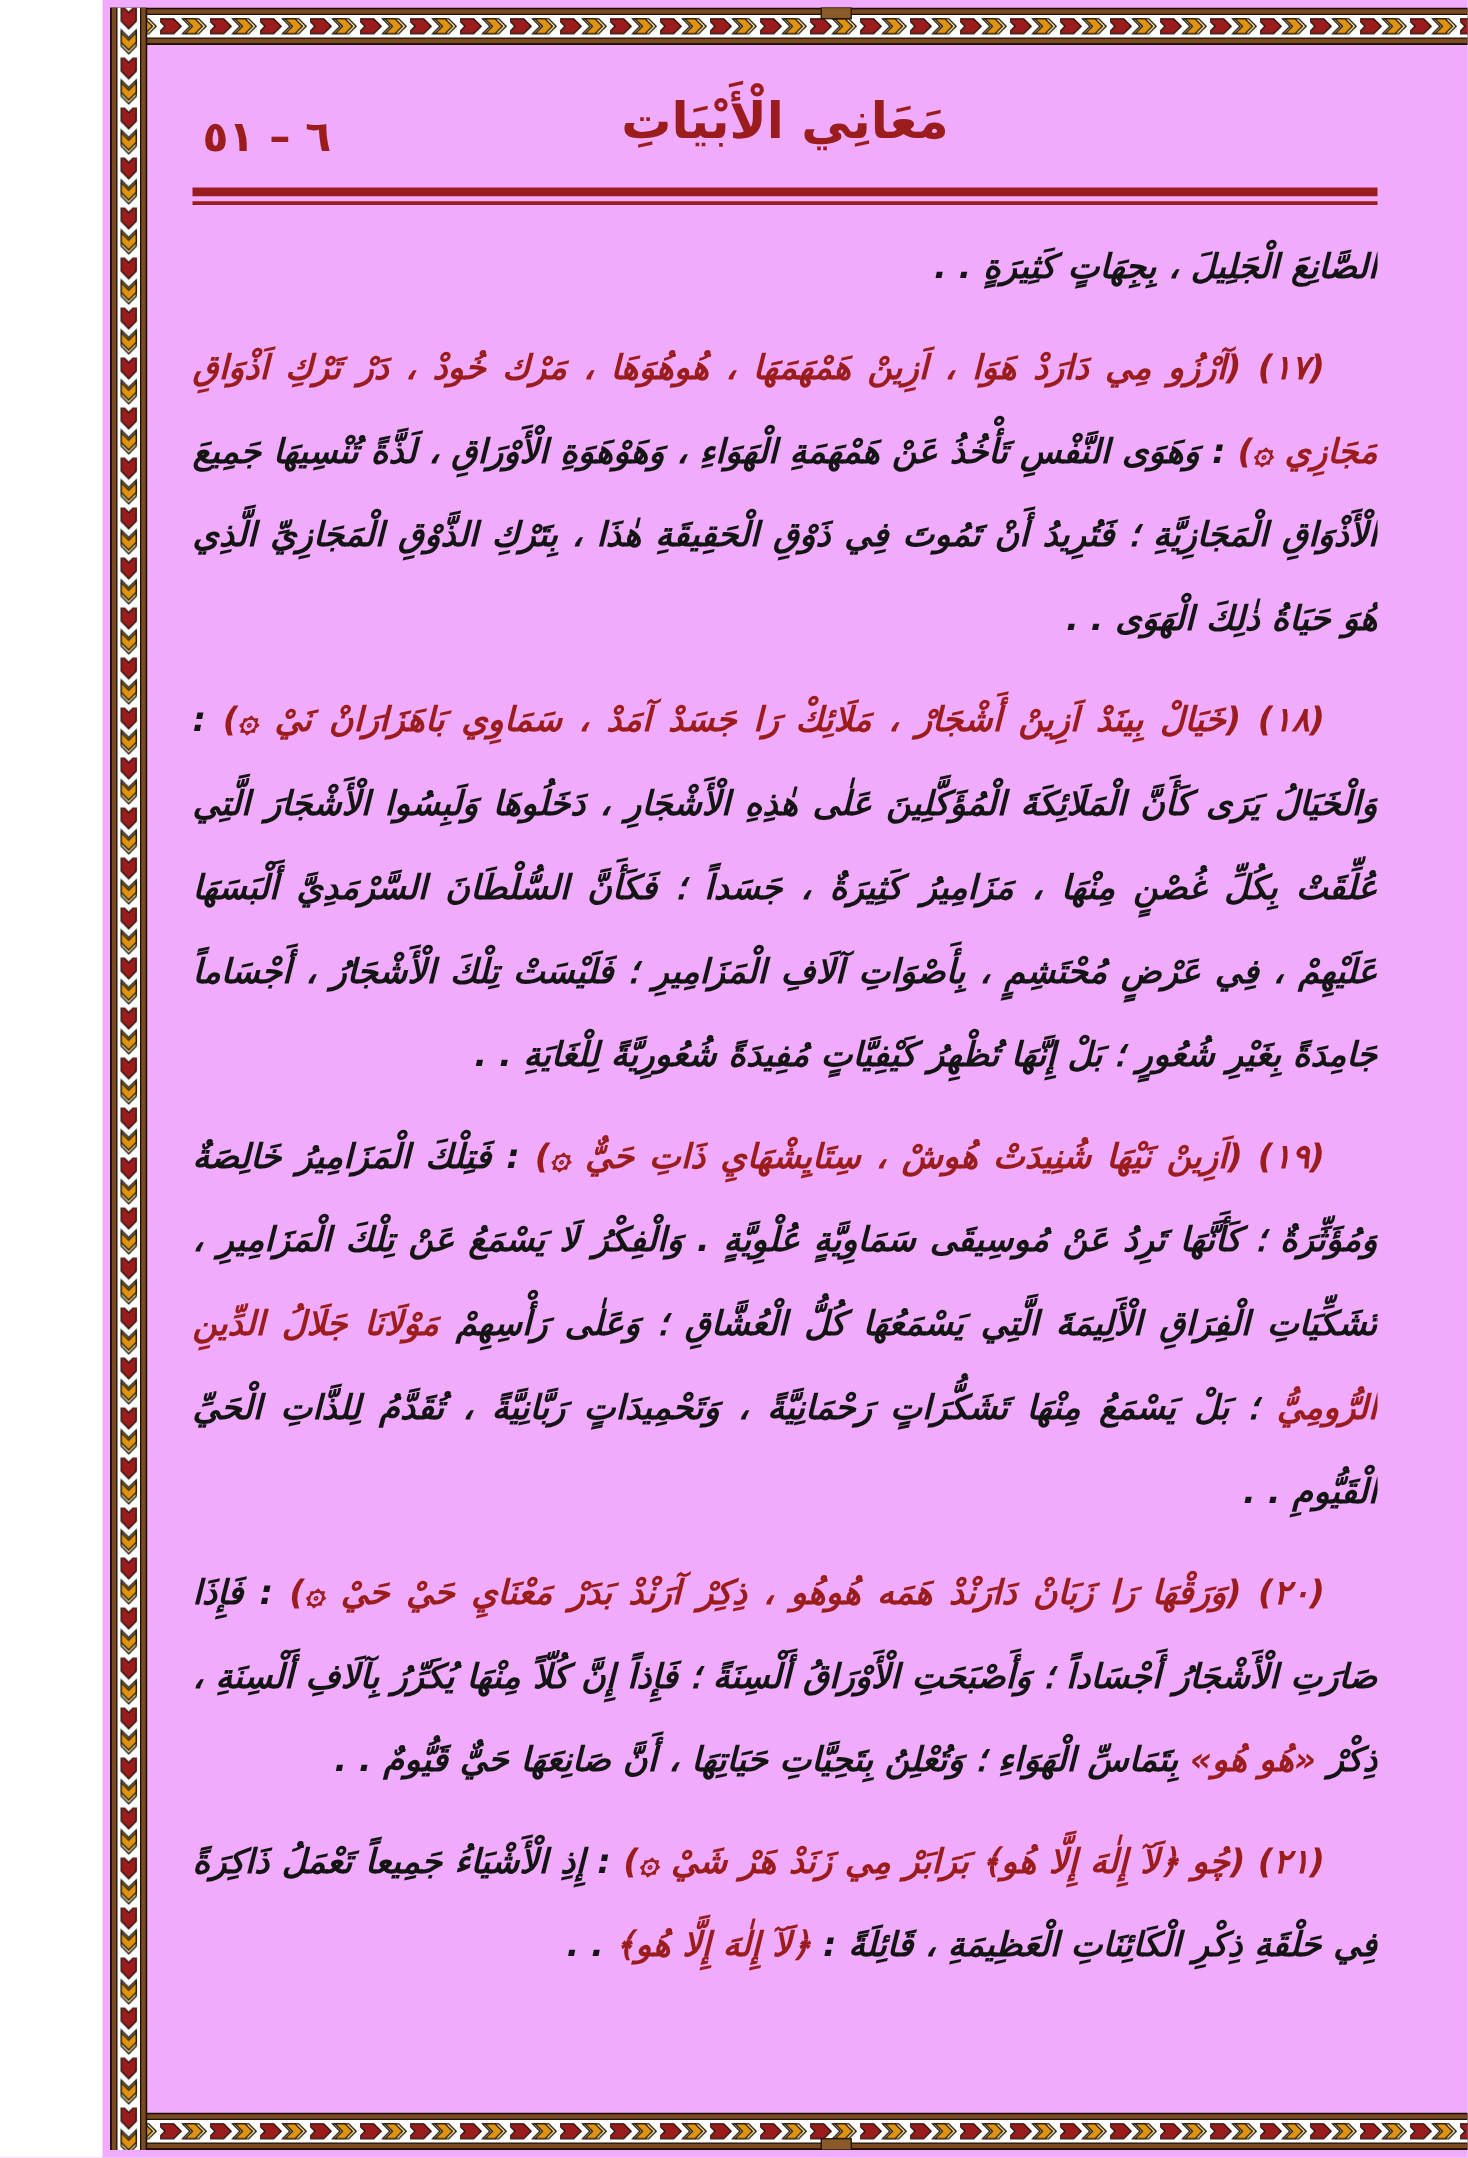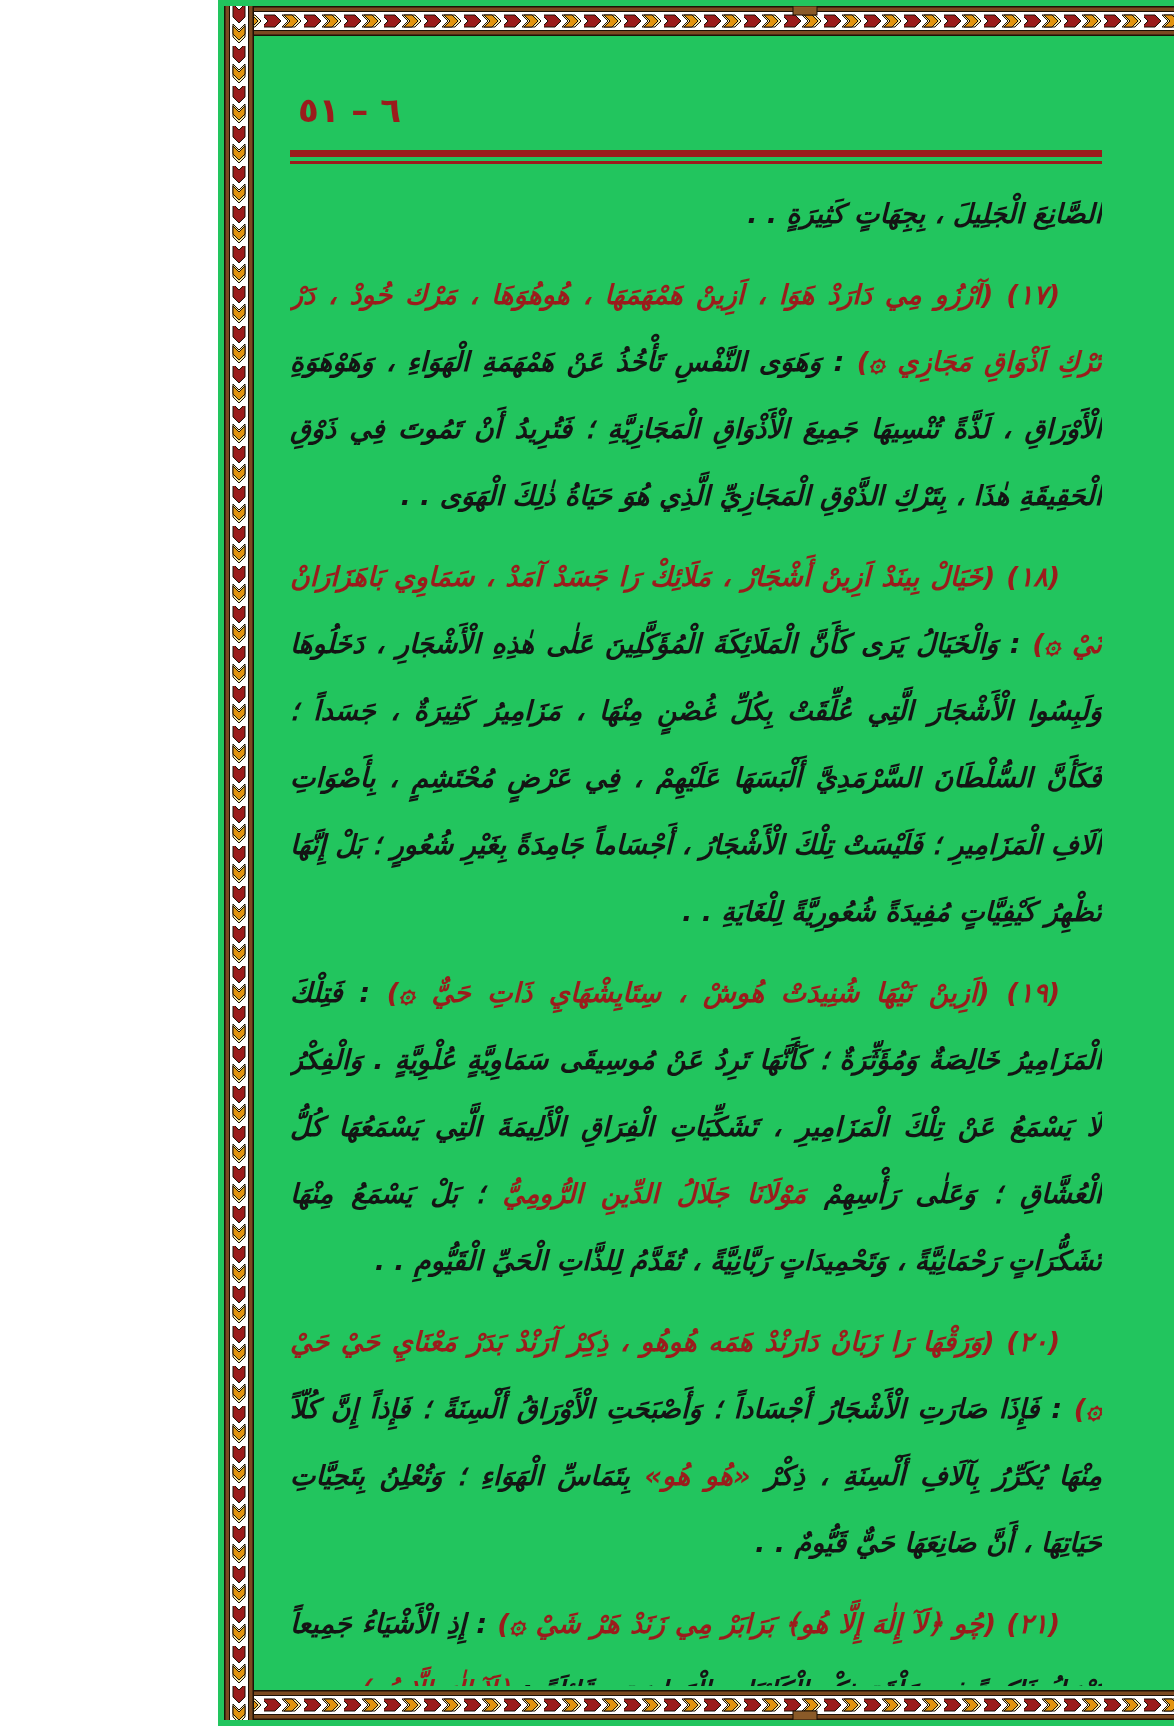--- a/index.html
+++ b/index.html
@@ -7,23 +7,23 @@
     --ink:#141414;
   }
   *{margin:0;padding:0;box-sizing:border-box;}
   body{
     background:#ffffff;
     font-family:"DejaVu Sans", sans-serif;
     width:1174px;
   }
   .page{
     position:relative;
-    width:956px;
+    width:1092px;
     height:1726px;
-    background:#22c55e;
+    background:#f0abfc;
     overflow:hidden;
   }
   .border-strip{position:absolute;display:block;}
   .strip-top{top:6px;left:6px;}
   .strip-bottom{top:1690px;left:6px;}
   .strip-left{top:6px;left:6px;}
   .strip-right{top:6px;left:1138px;}
 
   .page-number{
     position:absolute;
@@ -116,20 +116,21 @@
   </svg>
 
   <svg class="border-strip strip-right" width="30" height="1714" xmlns="http://www.w3.org/2000/svg">
     <rect width="30" height="1714" fill="#1c1106"></rect>
     <rect x="1.5" width="3.5" height="1714" fill="#7b4a21"></rect>
     <rect x="6" width="18" height="1714" fill="url(#chainV)"></rect>
     <rect x="25" width="3.5" height="1714" fill="#7b4a21"></rect>
   </svg>
 
   <div class="page-number">٦ – ٥١</div>
+  <div class="page-title">مَعَانِي الْأَبْيَاتِ</div>
   <div class="header-rule"></div>
 
   <div class="body-text">
       <p class="para"><span class="ink">الصَّانِعَ الْجَلِيلَ ، بِجِهَاتٍ كَثِيرَةٍ . .</span></p>
       <p class="para indent"><span class="red">(١٧) (آرْزُو مِي دَارَدْ هَوَا ، اَزِينْ هَمْهَمَهَا ، هُوهُوَهَا ، مَرْك خُودْ ، دَرْ تَرْكِ اَذْوَاقِ مَجَازِي ۞)</span><span class="ink"> : وَهَوَى النَّفْسِ تَأْخُذُ عَنْ هَمْهَمَةِ الْهَوَاءِ ، وَهَوْهَوَةِ الْأَوْرَاقِ ، لَذَّةً تُنْسِيهَا جَمِيعَ الْأَذْوَاقِ الْمَجَازِيَّةِ ؛ فَتُرِيدُ أَنْ تَمُوتَ فِي ذَوْقِ الْحَقِيقَةِ هٰذَا ، بِتَرْكِ الذَّوْقِ الْمَجَازِيِّ الَّذِي هُوَ حَيَاةُ ذٰلِكَ الْهَوَى . .</span></p>
       <p class="para indent"><span class="red">(١٨) (خَيَالْ بِينَدْ اَزِينْ أَشْجَارْ ، مَلَائِكْ رَا جَسَدْ آمَدْ ، سَمَاوِي بَاهَزَارَانْ نَيْ ۞)</span><span class="ink"> : وَالْخَيَالُ يَرَى كَأَنَّ الْمَلَائِكَةَ الْمُؤَكَّلِينَ عَلٰى هٰذِهِ الْأَشْجَارِ ، دَخَلُوهَا وَلَبِسُوا الْأَشْجَارَ الَّتِي عُلِّقَتْ بِكُلِّ غُصْنٍ مِنْهَا ، مَزَامِيرُ كَثِيرَةٌ ، جَسَداً ؛ فَكَأَنَّ السُّلْطَانَ السَّرْمَدِيَّ أَلْبَسَهَا عَلَيْهِمْ ، فِي عَرْضٍ مُحْتَشِمٍ ، بِأَصْوَاتِ آلَافِ الْمَزَامِيرِ ؛ فَلَيْسَتْ تِلْكَ الْأَشْجَارُ ، أَجْسَاماً جَامِدَةً بِغَيْرِ شُعُورٍ ؛ بَلْ إِنَّهَا تُظْهِرُ كَيْفِيَّاتٍ مُفِيدَةً شُعُورِيَّةً لِلْغَايَةِ . .</span></p>
       <p class="para indent"><span class="red">(١٩) (اَزِينْ نَيْهَا شُنِيدَتْ هُوشْ ، سِتَايِشْهَايِ ذَاتِ حَيٌّ ۞)</span><span class="ink"> : فَتِلْكَ الْمَزَامِيرُ خَالِصَةٌ وَمُؤَثِّرَةٌ ؛ كَأَنَّهَا تَرِدُ عَنْ مُوسِيقَى سَمَاوِيَّةٍ عُلْوِيَّةٍ . وَالْفِكْرُ لَا يَسْمَعُ عَنْ تِلْكَ الْمَزَامِيرِ ، تَشَكِّيَاتِ الْفِرَاقِ الْأَلِيمَةَ الَّتِي يَسْمَعُهَا كُلُّ الْعُشَّاقِ ؛ وَعَلٰى رَأْسِهِمْ </span><span class="red">مَوْلَانَا جَلَالُ الدِّينِ الرُّومِيُّ</span><span class="ink"> ؛ بَلْ يَسْمَعُ مِنْهَا تَشَكُّرَاتٍ رَحْمَانِيَّةً ، وَتَحْمِيدَاتٍ رَبَّانِيَّةً ، تُقَدَّمُ لِلذَّاتِ الْحَيِّ الْقَيُّومِ . .</span></p>
       <p class="para indent"><span class="red">(٢٠) (وَرَقْهَا رَا زَبَانْ دَارَنْدْ هَمَه هُوهُو ، ذِكِرْ آرَنْدْ بَدَرْ مَعْنَايِ حَيْ حَيْ ۞)</span><span class="ink"> : فَإِذَا صَارَتِ الْأَشْجَارُ أَجْسَاداً ؛ وَأَصْبَحَتِ الْأَوْرَاقُ أَلْسِنَةً ؛ فَإِذاً إِنَّ كُلّاً مِنْهَا يُكَرِّرُ بِآلَافِ أَلْسِنَةِ ، ذِكْرْ </span><span class="red">«هُو هُو»</span><span class="ink"> بِتَمَاسِّ الْهَوَاءِ ؛ وَتُعْلِنُ بِتَحِيَّاتِ حَيَاتِهَا ، أَنَّ صَانِعَهَا حَيٌّ قَيُّومٌ . .</span></p>
       <p class="para indent"><span class="red">(٢١) (چُو ﴿لَآ إِلٰهَ إِلَّا هُو﴾ بَرَابَرْ مِي زَنَدْ هَرْ شَيْ ۞)</span><span class="ink"> : إِذِ الْأَشْيَاءُ جَمِيعاً تَعْمَلُ ذَاكِرَةً فِي حَلْقَةِ ذِكْرِ الْكَائِنَاتِ الْعَظِيمَةِ ، قَائِلَةً : </span><span class="red">﴿لَآ إِلٰهَ إِلَّا هُو﴾</span><span class="ink"> . .</span></p>
     </div>

